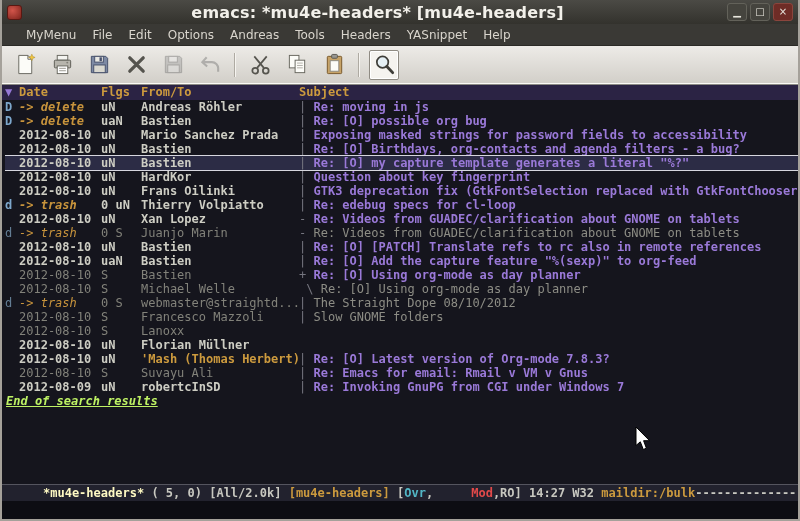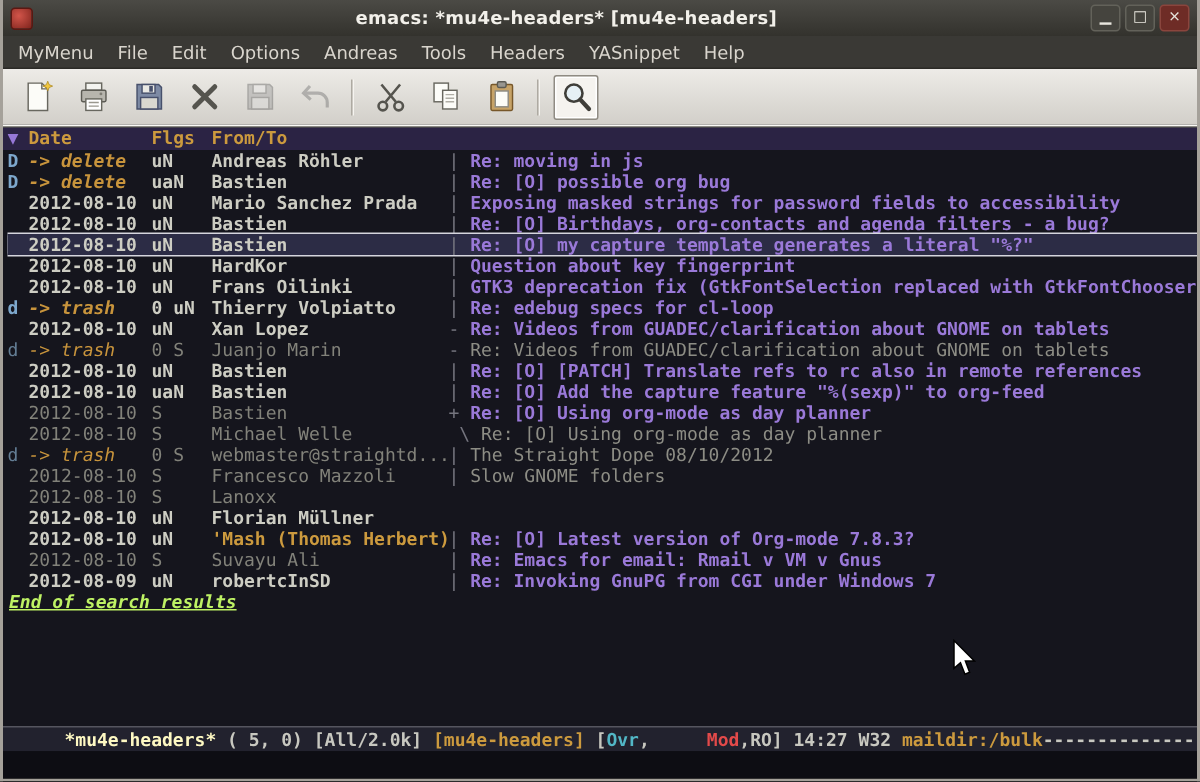--- a/index.html
+++ b/index.html
@@ -7,30 +7,30 @@
     font-family:"DejaVu Sans", sans-serif; background:#000; }
 
   .window { position:relative; width:800px; height:521px; display:flex; flex-direction:column;
     border-left:2px solid #a5a19a; border-right:2px solid #a5a19a; border-bottom:2px solid #a5a19a; }
 
   
   .titlebar { height:24px; flex:0 0 24px; background:linear-gradient(#4b4a45,#33322d);
     display:flex; align-items:center; padding:0 5px; color:#f2f0ea; }
   .app-icon { width:15px; height:15px; border-radius:3px; margin-right:6px;
     background:radial-gradient(circle at 35% 35%, #d2554a, #7e231c); border:1px solid #5a1812; }
-  .win-title { flex:1; text-align:center; font-size:12px; font-weight:bold; letter-spacing:.2px;
+  .win-title { flex:1; text-align:center; font-size:16px; font-weight:bold; letter-spacing:.2px;
     white-space:nowrap; overflow:hidden; }
   .win-buttons { display:flex; gap:3px; }
   .win-btn { width:20px; height:18px; background:#45443e; border:1px solid #63625a; border-radius:3px;
     color:#e8e6de; font-size:10px; line-height:16px; text-align:center; cursor:default; }
   .win-btn.close { background:#6e2c26; border-color:#8a453d; }
 
   
   .menubar { height:22px; flex:0 0 22px; background:#3a3935; display:flex; align-items:center;
-    padding:0 2px; border-bottom:1px solid #2b2a26; }
+    padding:0 16px; border-bottom:1px solid #2b2a26; }
   .menu-item { color:#d9d5cd; font-size:12px; padding:2px 8px; white-space:nowrap; }
 
   
   .toolbar { height:38px; flex:0 0 38px; background:linear-gradient(#edebe7,#d2cfc9);
     display:flex; align-items:center; padding:0 8px; border-bottom:1px solid #fbfaf6; }
   .tb-btn { width:30px; height:30px; display:flex; align-items:center; justify-content:center;
     margin-right:7px; border:1px solid transparent; border-radius:2px; }
   .tb-btn.disabled { opacity:.42; filter:grayscale(100%); }
   .tb-btn.active { border:1px solid #8f8b83; background:#f5f3ef; box-shadow:inset 0 0 0 1px #ffffff; }
   .tb-sep { width:0; height:24px; border-left:1px solid #aeaaa2; border-right:1px solid #f6f4f0; margin:0 9px 0 2px; }
@@ -197,20 +197,21 @@
         </span>
       </div>
     </div>
 
   <div class="buffer">
     <div class="hrow header-line">
       <span class="c-prefix">▼</span>
       <span class="c-date">Date</span>
       <span class="c-flags">Flgs</span>
       <span class="c-from">From/To</span>
+      <span class="c-subj">Subject</span>
     </div>
     <div class="rows">
         <div class="hrow msg-row">
     <span class="c-prefix">D</span>
     <span class="c-date mark">-&gt; delete</span>
     <span class="c-flags">uN</span>
     <span class="c-from">Andreas Röhler</span>
     <span class="c-subj"><span class="sep">| </span><span class="stext purple">Re: moving in js</span></span>
   </div>
         <div class="hrow msg-row">

